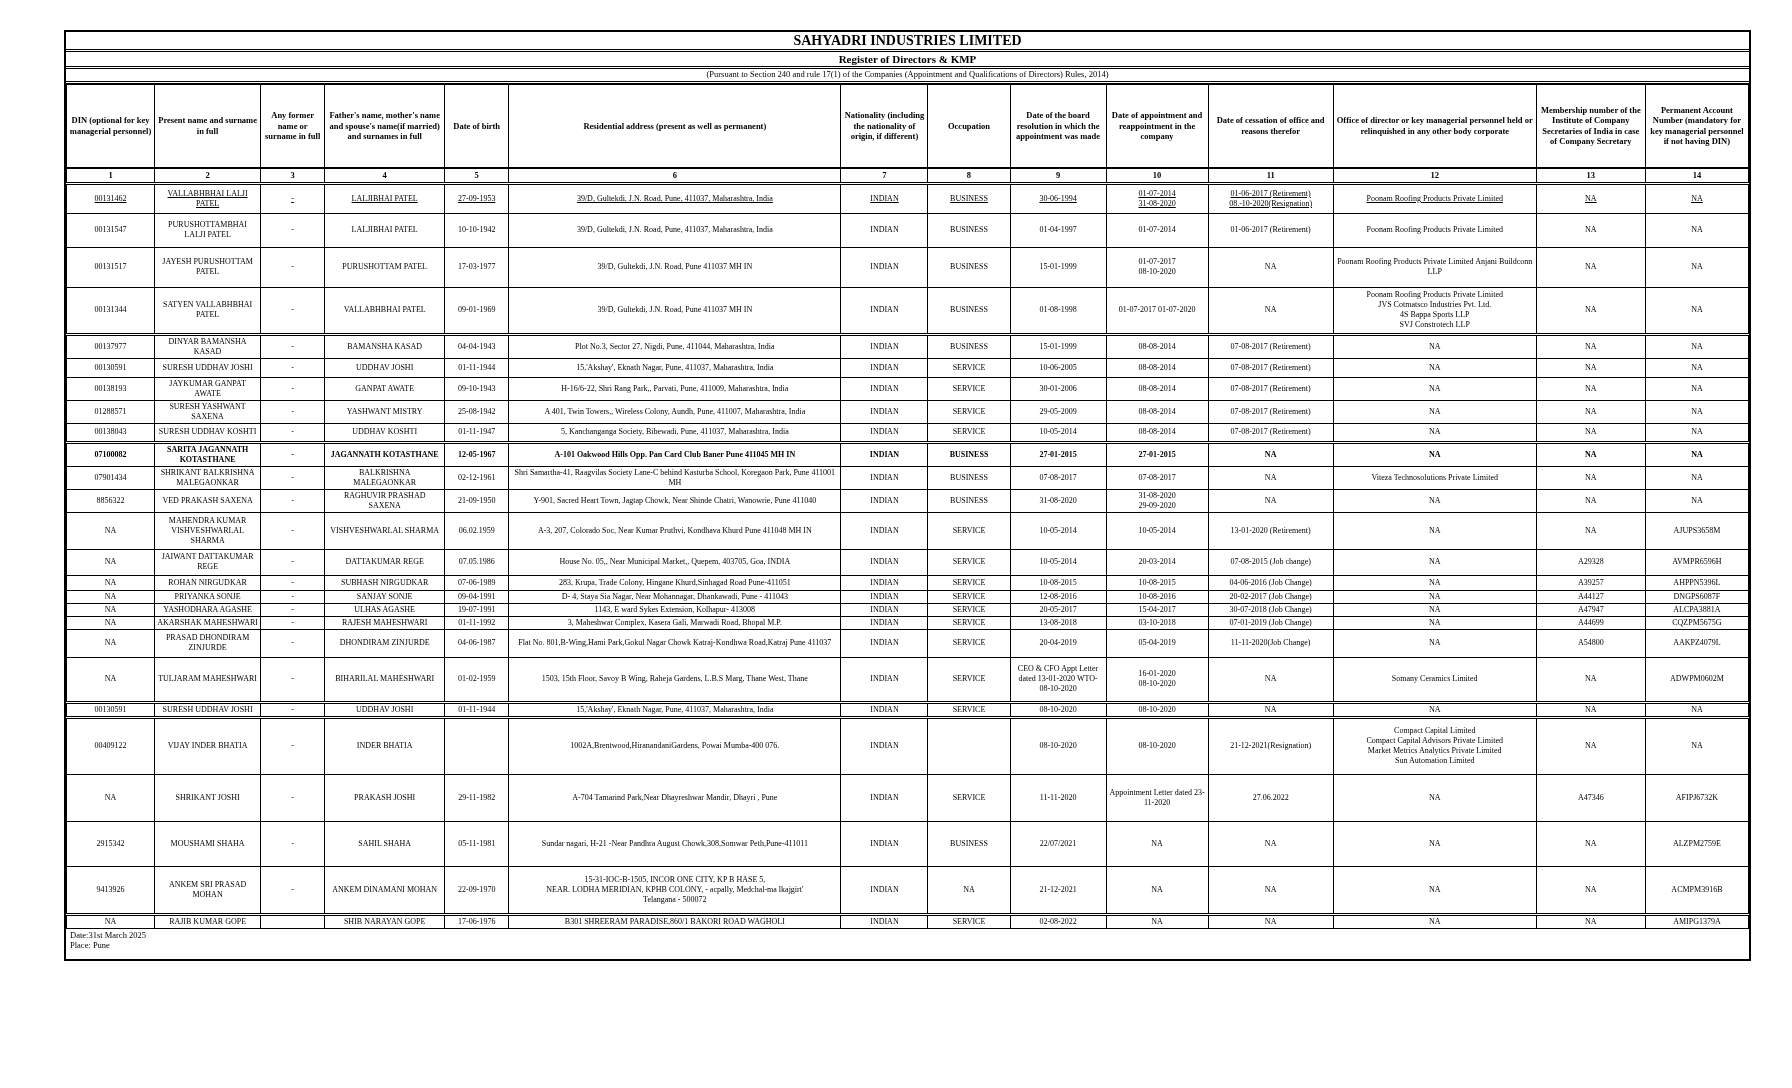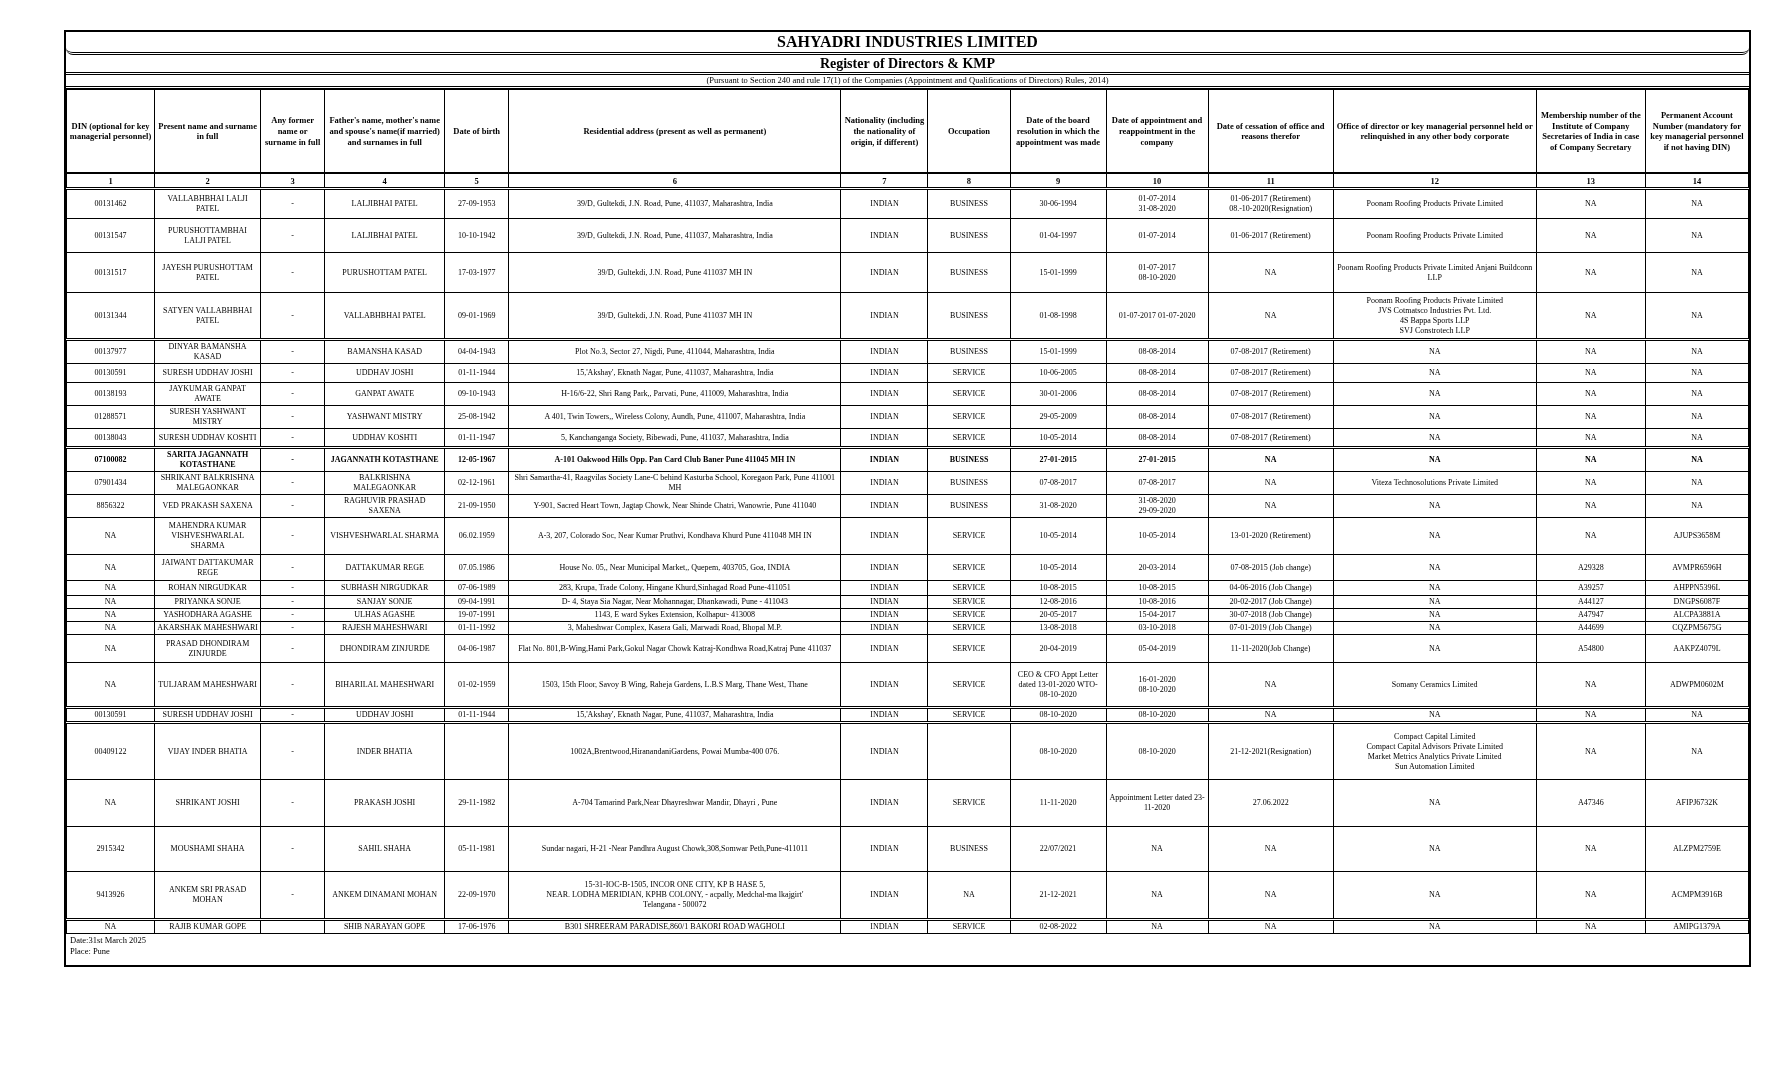--- a/index.html
+++ b/index.html
@@ -1,21 +1,21 @@
 <!DOCTYPE html>
 <html><head>
 <meta charset="utf-8">
 <style>
   html,body{margin:0;padding:0;background:#fff;}
   body{width:1792px;height:1088px;position:relative;font-family:"Liberation Serif",serif;color:#000;}
   .sheet{position:absolute;left:64px;top:30px;width:1683px;border:2px solid #000;background:#fff;}
   .title-row{text-align:center;border-bottom:3px double #000;padding:1px 0;line-height:1.1;}
-  .t-company{font-size:16px;font-weight:bold;border-radius:7px;}
+  .t-company{font-size:14px;font-weight:bold;}
   .t-cin{font-size:8.5px;font-weight:bold;}
-  .t-register{font-size:14px;font-weight:bold;}
+  .t-register{font-size:11px;font-weight:bold;}
   .t-pursuant{font-size:8.5px;}
   table.reg{border-collapse:collapse;table-layout:fixed;width:1683px;font-size:8px;}
   table.reg th,table.reg td{border:1px solid #000;text-align:center;vertical-align:middle;
     padding:1px 2px;white-space:pre-line;word-wrap:break-word;overflow:hidden;line-height:1.25;}
   table.reg thead th.colhead{font-weight:bold;height:80px;font-size:8.5px;}
   table.reg thead th.colnum{font-weight:bold;height:11px;font-size:8.5px;
     border-top:2px solid #000;border-bottom:3px double #000;}
   tr.thick-after td{border-bottom:3px double #000;}
   .sheet-footer{font-size:8.5px;padding:1px 4px 8px 4px;line-height:1.25;}
   .sheet-footer div{text-align:left;}
@@ -73,21 +73,21 @@
           <th class="colnum">8</th>
           <th class="colnum">9</th>
           <th class="colnum">10</th>
           <th class="colnum">11</th>
           <th class="colnum">12</th>
           <th class="colnum">13</th>
           <th class="colnum">14</th>
         </tr>
       </thead>
     <tbody id="reg-body">
-        <tr style="height: 30px;">
+        <tr style="height: 30px; text-decoration: underline;">
           <td>00131462</td>
           <td>VALLABHBHAI LALJI PATEL</td>
           <td>-</td>
           <td>LALJIBHAI PATEL</td>
           <td>27-09-1953</td>
           <td>39/D, Gultekdi, J.N. Road, Pune, 411037, Maharashtra, India</td>
           <td>INDIAN</td>
           <td>BUSINESS</td>
           <td>30-06-1994</td>
           <td>01-07-2014
@@ -193,21 +193,21 @@
           <td>SERVICE</td>
           <td>30-01-2006</td>
           <td>08-08-2014</td>
           <td>07-08-2017 (Retirement)</td>
           <td>NA</td>
           <td>NA</td>
           <td>NA</td>
         </tr>
         <tr style="height: 19px;">
           <td>01288571</td>
-          <td>SURESH YASHWANT MISTRY</td>
+          <td>SURESH YASHWANT SAXENA</td>
           <td>-</td>
           <td>YASHWANT MISTRY</td>
           <td>25-08-1942</td>
           <td>A 401, Twin Towers,, Wireless Colony, Aundh, Pune, 411007, Maharashtra, India</td>
           <td>INDIAN</td>
           <td>SERVICE</td>
           <td>29-05-2009</td>
           <td>08-08-2014</td>
           <td>07-08-2017 (Retirement)</td>
           <td>NA</td>

